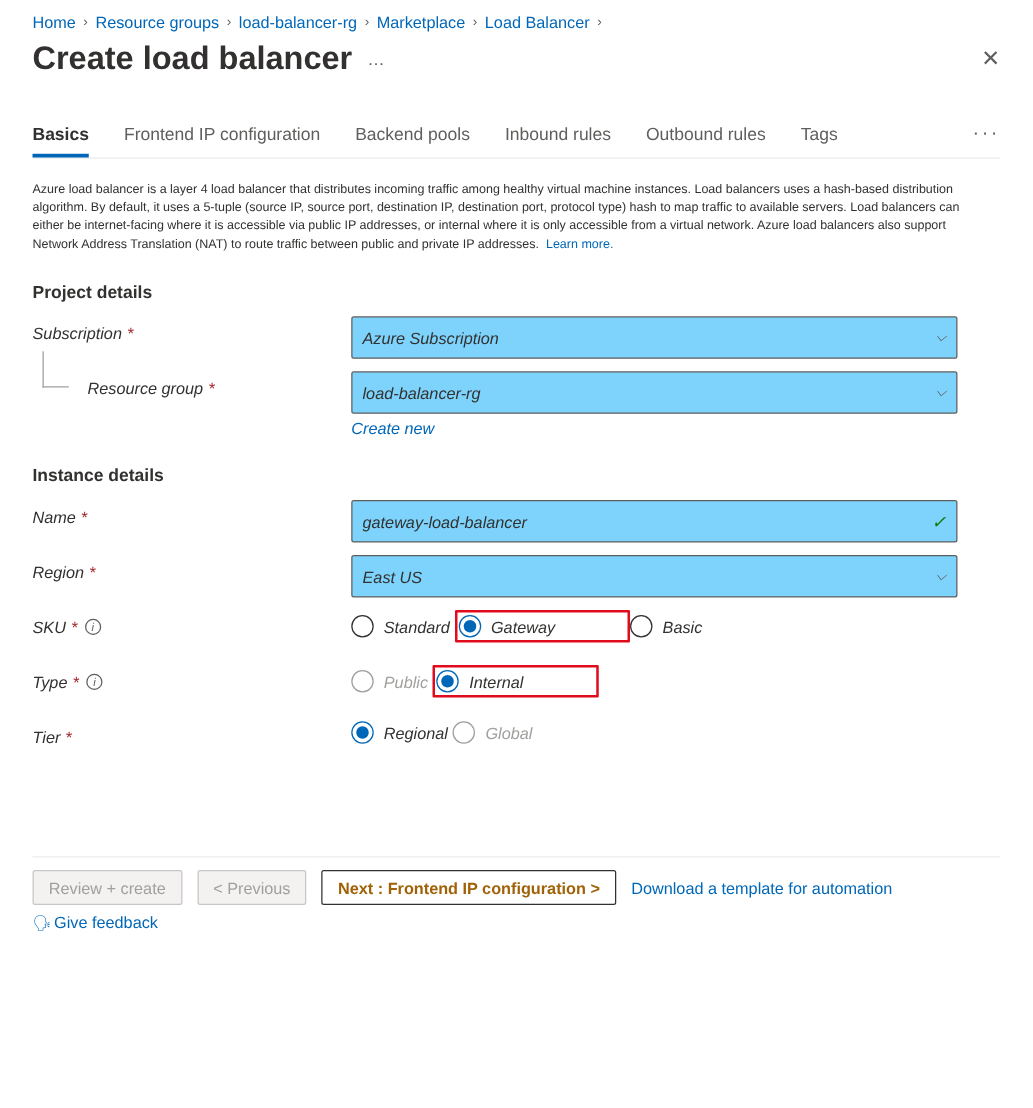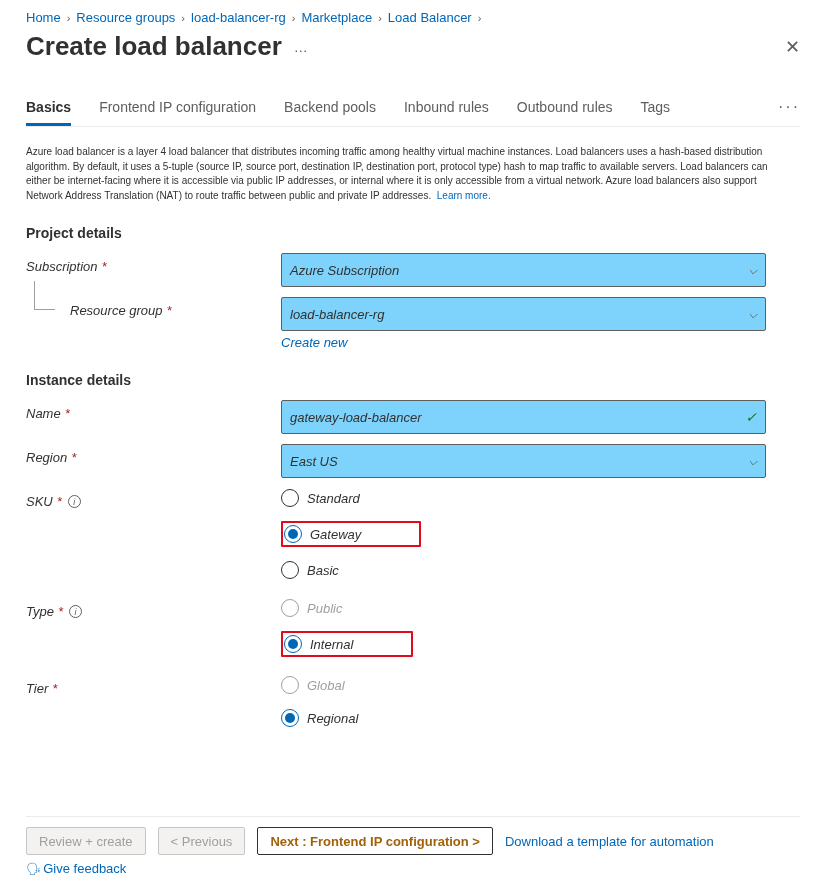--- a/index.html
+++ b/index.html
@@ -52,21 +52,21 @@
     width: 100%; height: 28px; border: 1px solid #605e5c; border-radius: 2px;
     display: flex; align-items: center; padding: 16px 8px; font-size: 13px; cursor: pointer;
     background: #7dd3fc; position: relative;
   }
   .select-box .chevron { margin-left: auto; font-size: 11px; color: #605e5c; }
   .text-box { cursor: text; }
   .text-box .check { margin-left: auto; color: #107c10; font-size: 14px; }
   .sub-link { font-size: 13px; margin-top: 4px; display: inline-block; }
 
   
-  .radio-group { display: flex; flex-direction: column; gap: 13px; }
+  .radio-group { display: flex; flex-direction: row; gap: 0; }
   .radio-item { display: flex; align-items: center; gap: 8px; cursor: pointer; padding: 1px 4px 1px 0;}
   .radio-item.disabled { color: #a19f9d; cursor: default; }
   .radio-outer {
     width: 18px; height: 18px; border: 1px solid #323130; border-radius: 50%;
     display: flex; align-items: center; justify-content: center; background: #fff;
   }
   .radio-item.disabled .radio-outer { border-color: #a19f9d; }
   .radio-item.selected .radio-outer { border-color: #0067b8; }
   .radio-item.selected .radio-outer::after {
     content: ""; width: 10px; height: 10px; background: #0067b8; border-radius: 50%;
@@ -228,27 +228,27 @@
   </div>
 </div>
 
 <div class="form-row" style="margin-top:18px;">
   <div class="label-cell">
     <span>Tier</span>
       <span class="req">*</span>
   </div>
   <div class="input-cell">
     <div class="radio-group">
+      <div class="radio-item selected">
+        <span class="radio-outer"></span>
+        <span>Regional</span>
+      </div>
       <div class="radio-item disabled">
         <span class="radio-outer"></span>
         <span>Global</span>
-      </div>
-      <div class="radio-item selected">
-        <span class="radio-outer"></span>
-        <span>Regional</span>
       </div>
     </div>
   </div>
 </div>
 
 <hr class="footer-hr">
 
 <div class="footer">
   <div class="btn btn-disabled">Review + create</div>
   <div class="btn btn-disabled">&lt; Previous</div>

